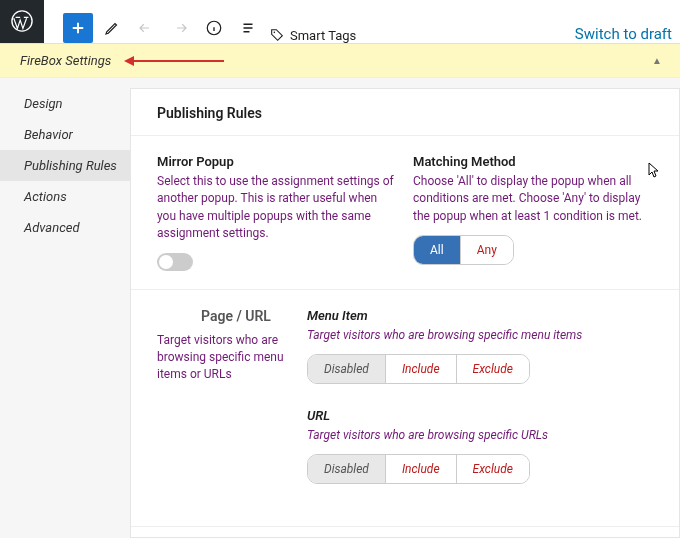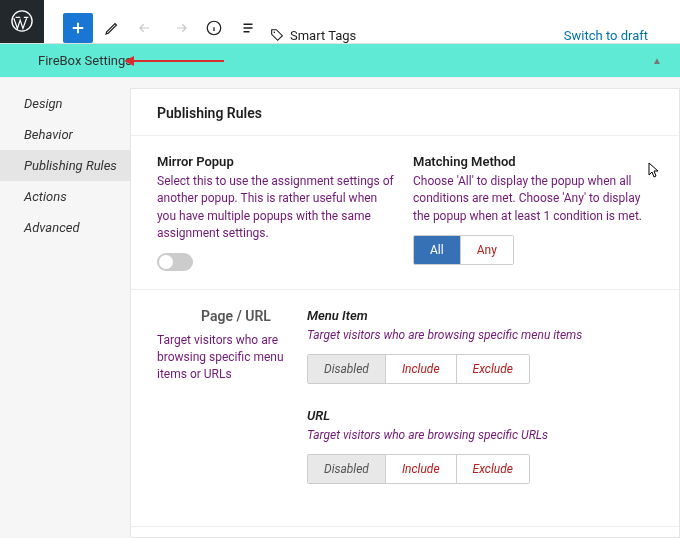--- a/index.html
+++ b/index.html
@@ -56,31 +56,32 @@
     display: flex;
     align-items: center;
     margin-left: 6px;
     cursor: pointer;
   }
   .tag-item span { margin-left: 5px; }
   .toolbar-right {
     margin-left: auto;
     color: #0073aa;
     cursor: pointer;
-    padding-right: 32px;
-    font-size: 13px;
+    padding-right: 8px;
+    font-size: 15px;
   }
   .fb-header {
     height: 34px;
-    background: #5eead4;
-    display: flex;
-    align-items: center;
-    padding: 0 18px 0 38px;
+    background: #fef9c3;
+    display: flex;
+    align-items: center;
+    padding: 0 18px 0 20px;
     position: relative;
     border-bottom: 1px solid #eee;
+    font-style: italic;
   }
   .fb-title { font-size: 13px; color: #333; }
   .arrow {
     position: absolute;
     left: 124px;
     top: 50%;
     transform: translateY(-50%);
     display: flex;
     align-items: center;
   }
@@ -166,21 +167,21 @@
     content: "";
     width: 14px; height: 14px;
     background: #fff;
     border-radius: 50%;
     position: absolute;
     top: 2px; left: 2px;
   }
   .btn-group {
     display: inline-flex;
     border: 1px solid #ccc;
-    border-radius: 2px;
+    border-radius: 10px;
     overflow: hidden;
     text-align: right;
   }
   .btn-group .btn {
     padding: 7px 16px;
     background: #fff;
     font-size: 12px;
     cursor: pointer;
     border-right: 1px solid #ccc;
     color: #b91c1c;

